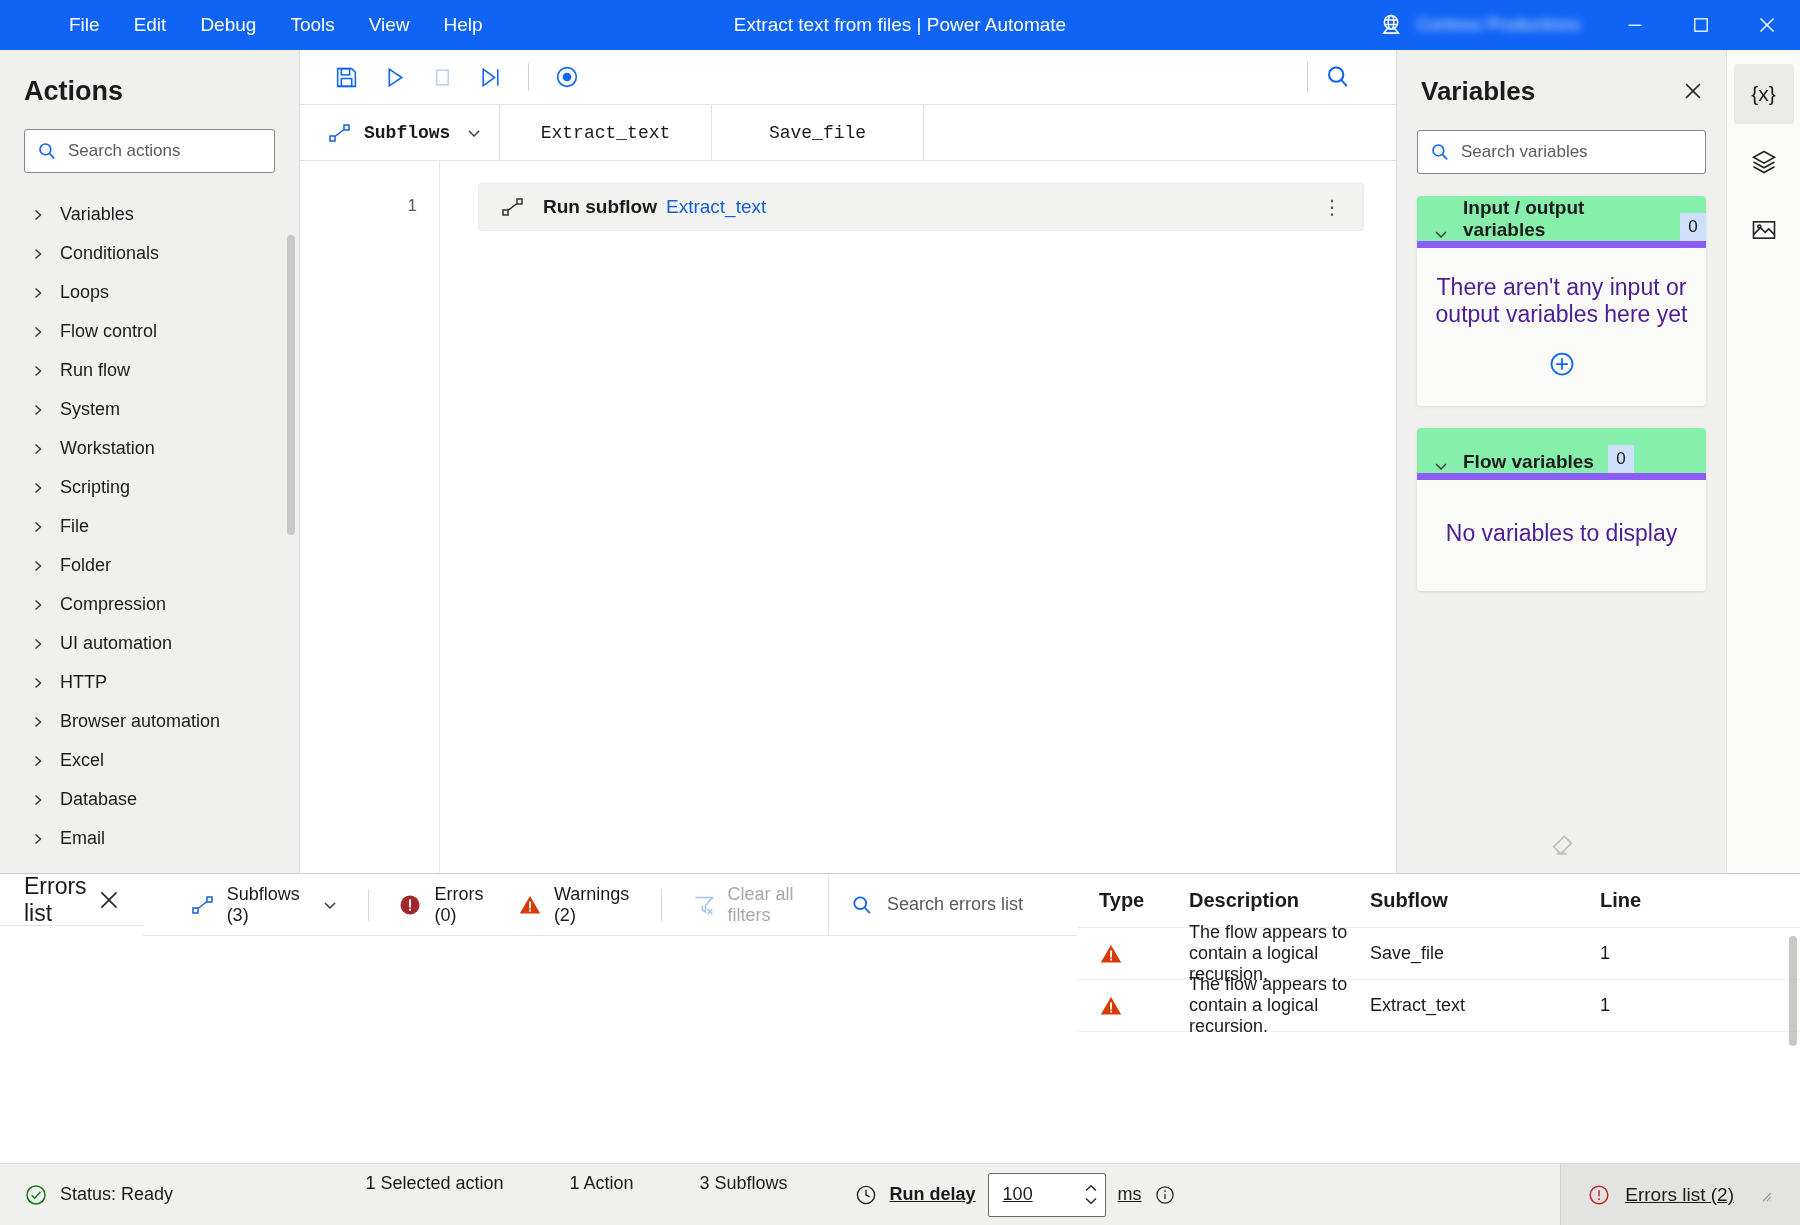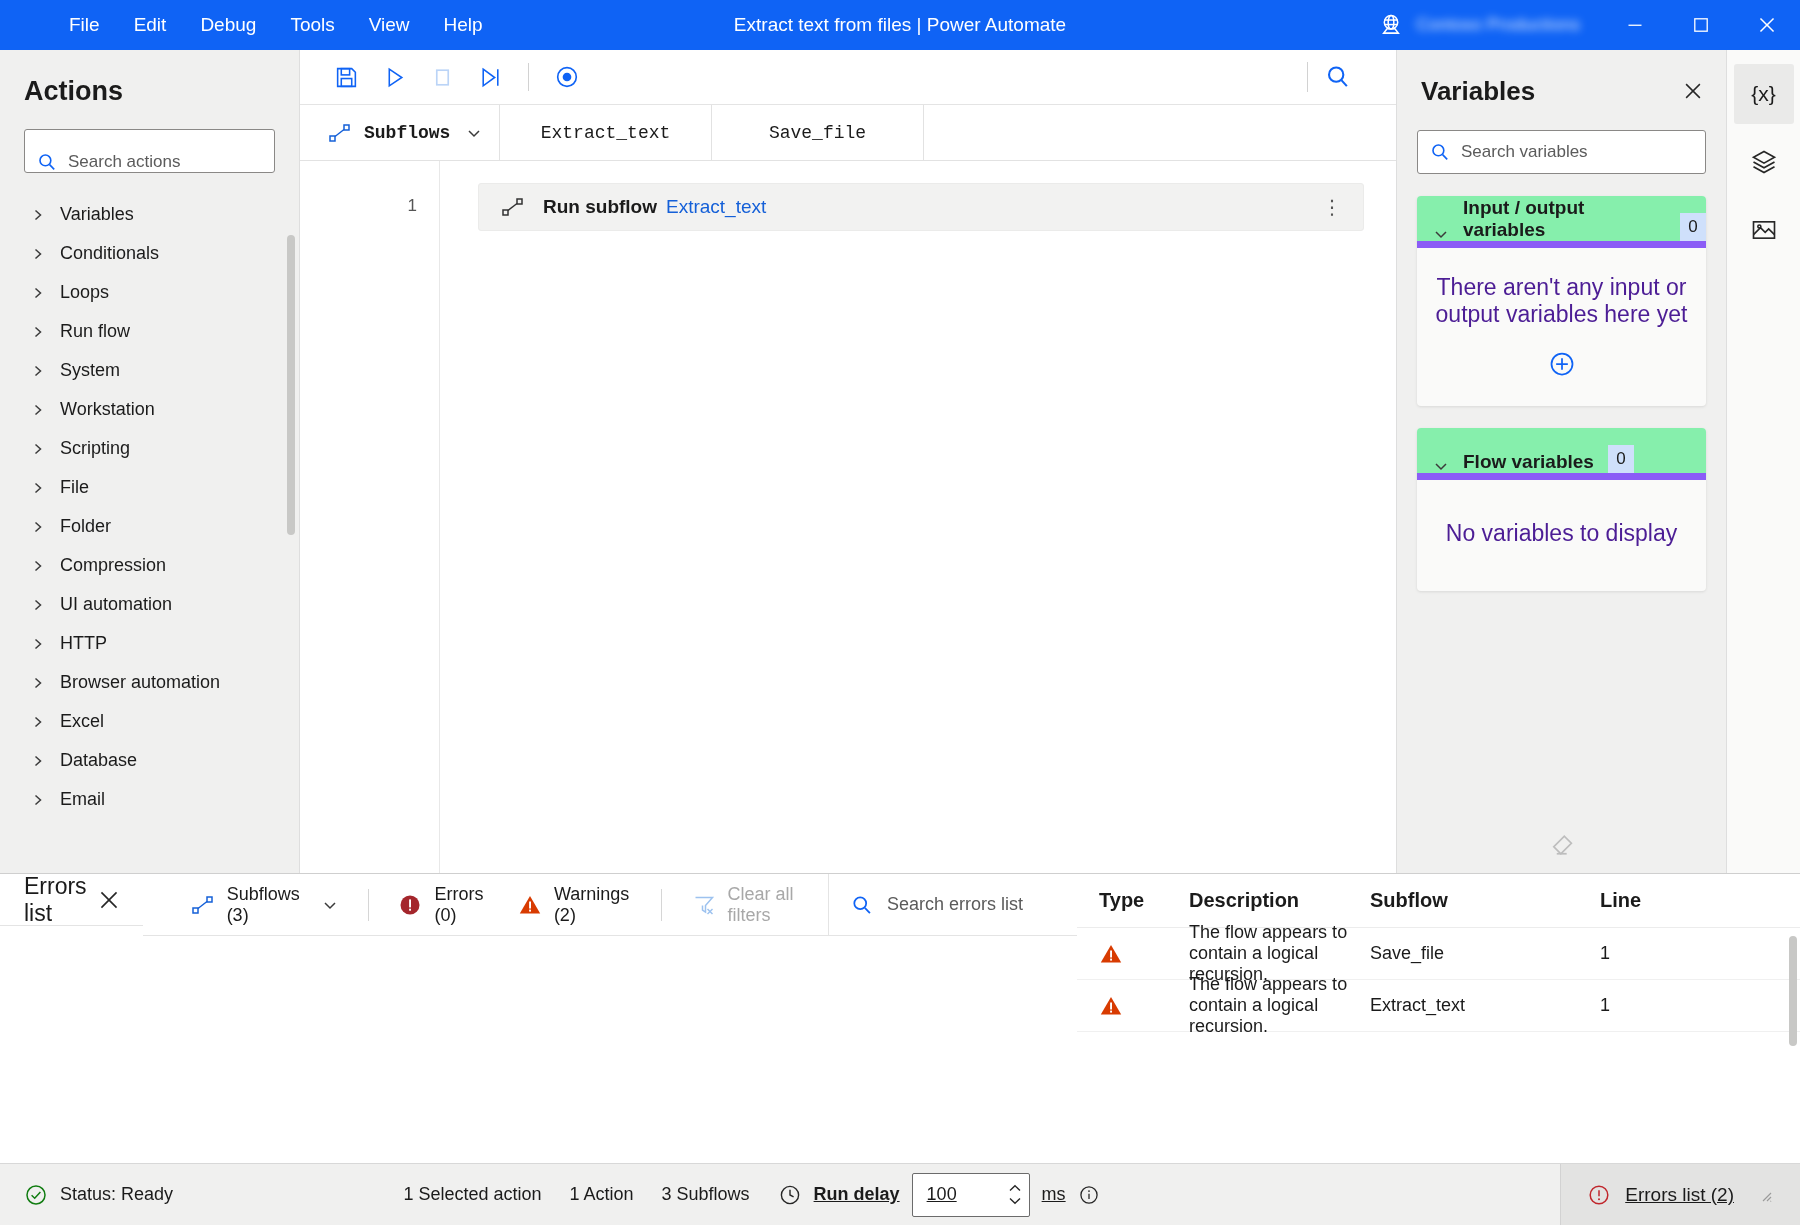--- a/index.html
+++ b/index.html
@@ -73,21 +73,21 @@
   .actions-title {
     font-size: 27px; font-weight: 600; color: #1b1b1b;
     padding: 26px 0 0 24px;
   }
   .search-box {
     margin: 22px 24px 0 24px;
     height: 44px;
     background: #ffffff;
     border: 1px solid #8a8886;
     border-radius: 3px;
-    display: flex; align-items: flex-end;
+    display: flex; align-items: center;
     padding: 0 12px;
   }
   .search-box input {
     border: none; outline: none; background: transparent;
     font-size: 17px; font-family: inherit;
     color: #1b1b1b; width: 100%; margin-left: 11px;
   }
   .search-box input::placeholder { color: #5b5b5b; }
   .actions-list {
     margin-top: 22px;
@@ -336,21 +336,21 @@
   .statusbar {
     height: 62px; flex: 0 0 62px;
     background: #F0F0EF;
     border-top: 1px solid #d8d8d8;
     display: flex; align-items: center;
     padding-left: 24px;
   }
   .status-left { display: flex; align-items: center; gap: 12px; font-size: 18px; color: #1b1b1b; }
   .status-mid {
     margin-left: auto; margin-right: auto;
-    display: flex; align-items: center; gap: 28px;
+    display: flex; align-items: flex-start; gap: 66px;
     font-size: 18px; color: #1b1b1b;
   }
   .rundelay { display: flex; align-items: center; gap: 12px; text-decoration: underline; }
   .spin {
     width: 118px; height: 44px; background: #ffffff;
     border: 1px solid #6b6b6b; border-radius: 2px;
     display: flex; align-items: center;
     padding: 0 6px 0 14px;
   }
   .spin .val { font-size: 18px; color: #1b1b1b; flex: 1 1 auto; }
@@ -454,20 +454,28 @@
             </span>
           <span>Conditionals</span>
         </div>
         <div class="action-group">
           <span class="chev">
               <svg width="12" height="14" viewBox="0 0 12 14" fill="none" stroke="#3b3b3b" stroke-width="1.5">
                 <polyline points="3.5,2.5 8.5,7 3.5,11.5"></polyline>
               </svg>
             </span>
           <span>Loops</span>
+        </div>
+        <div class="action-group">
+          <span class="chev">
+              <svg width="12" height="14" viewBox="0 0 12 14" fill="none" stroke="#3b3b3b" stroke-width="1.5">
+                <polyline points="3.5,2.5 8.5,7 3.5,11.5"></polyline>
+              </svg>
+            </span>
+          <span>Flow control</span>
         </div>
         <div class="action-group">
           <span class="chev">
               <svg width="12" height="14" viewBox="0 0 12 14" fill="none" stroke="#3b3b3b" stroke-width="1.5">
                 <polyline points="3.5,2.5 8.5,7 3.5,11.5"></polyline>
               </svg>
             </span>
           <span>Run flow</span>
         </div>
         <div class="action-group">

